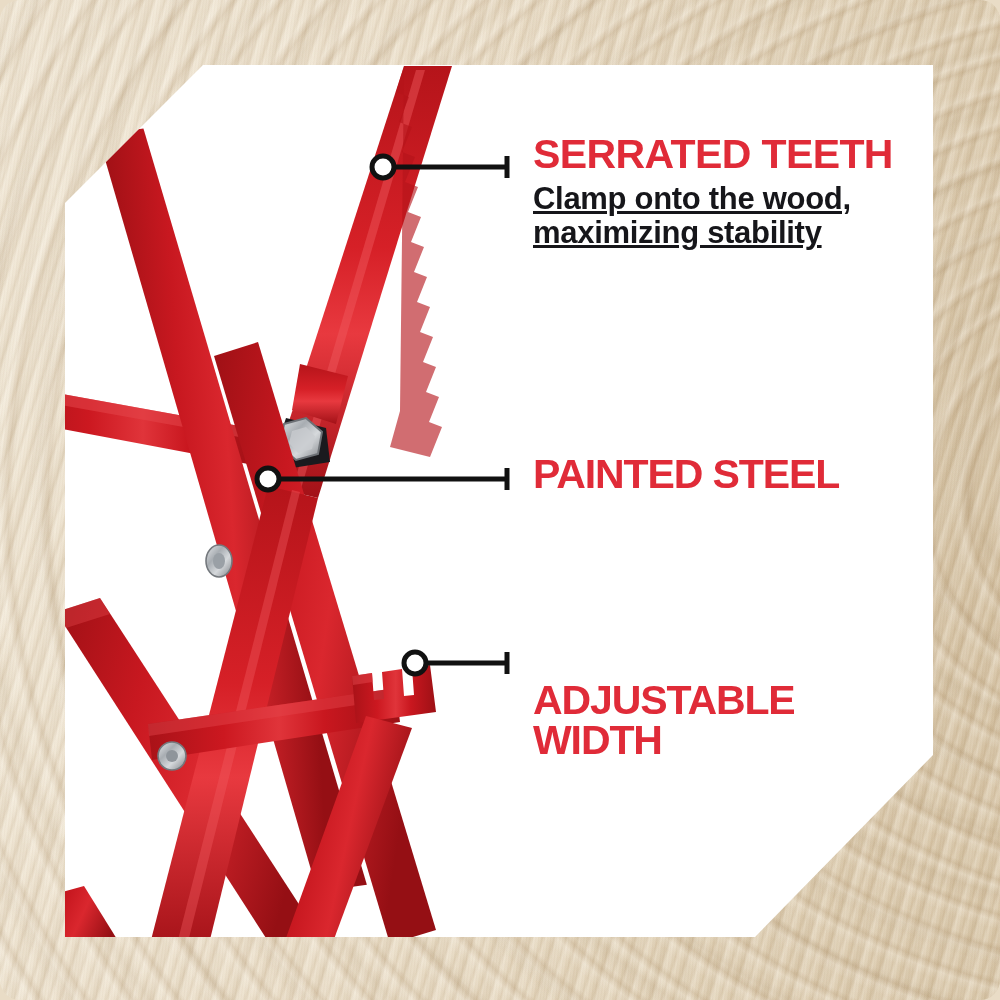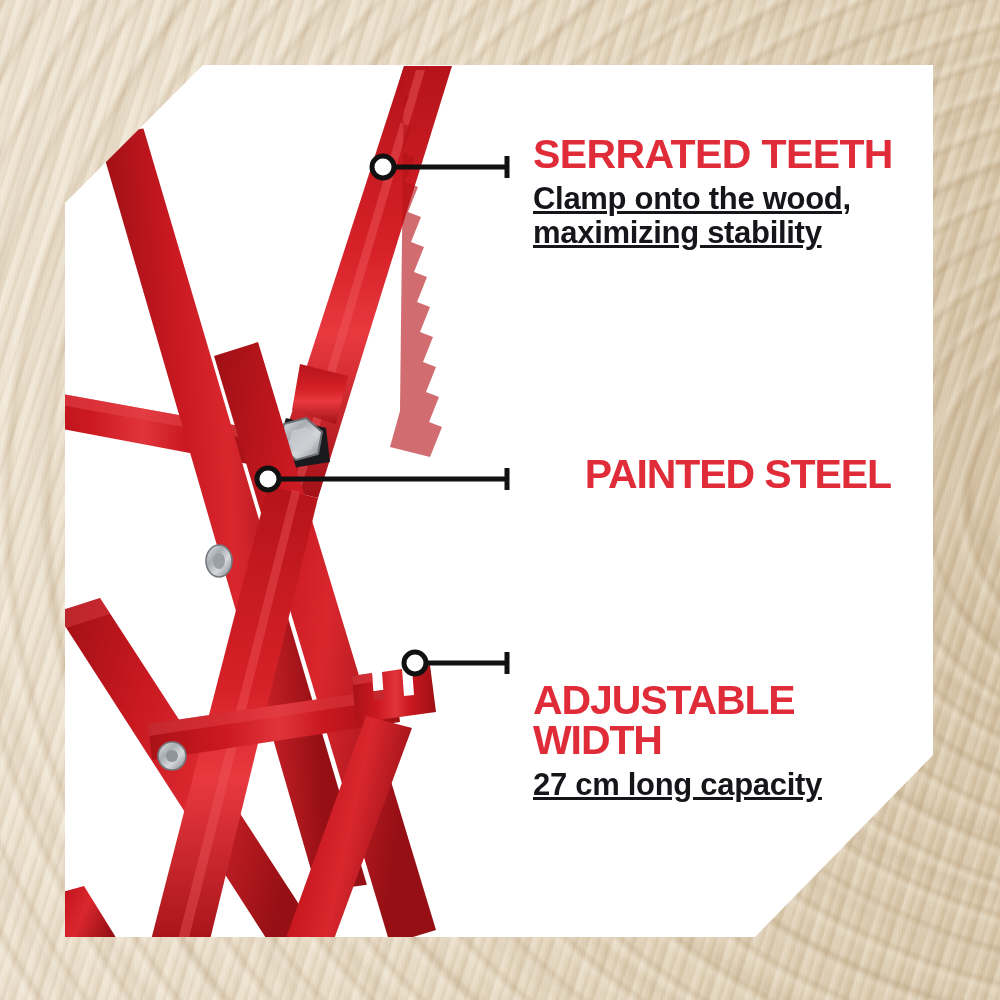--- a/index.html
+++ b/index.html
@@ -1,17 +1,17 @@
 <!DOCTYPE html>
 <html><head>
 <meta charset="utf-8">
 <style>
   html,body{margin:0;padding:0;}
   body{width:1000px;height:1000px;overflow:hidden;font-family:"Liberation Sans",sans-serif;background:#e9dcc6;}
-  #stage{position:relative;width:1000px;height:1000px;overflow:hidden;}
+  #stage{position:relative;width:1000px;height:1000px;overflow:hidden;border-radius:20px;}
 
   
   .wood-bg{position:absolute;inset:0;
     background:
       repeating-linear-gradient(108deg, rgba(168,140,100,.00) 0px, rgba(168,140,100,.13) 3px, rgba(255,250,240,.22) 6px, rgba(168,140,100,.00) 11px),
       repeating-linear-gradient(104deg, rgba(140,112,72,.00) 0px, rgba(140,112,72,.07) 9px, rgba(255,252,244,.16) 17px, rgba(140,112,72,.00) 27px),
       radial-gradient(ellipse 1500px 1200px at 1180px 500px, rgba(176,146,104,.30) 0%, rgba(176,146,104,.13) 28%, rgba(255,255,255,.00) 60%),
       linear-gradient(100deg,#efe5d3 0%,#e9dcc6 42%,#e2d3b9 72%,#dccbae 100%);
   }
   .rings{position:absolute;inset:0;
@@ -39,21 +39,21 @@
 
   
   .product{position:absolute;left:0;top:0;width:1000px;height:1000px;}
 
   
   .callout{position:absolute;width:380px;}
   .c-head{color:#e02b38;font-weight:bold;font-size:41px;line-height:.97;letter-spacing:-.6px;
     text-transform:uppercase;margin:0 0 7px 0;}
   .c-body{color:#16161a;font-weight:bold;font-size:31px;line-height:1.12;letter-spacing:-.3px;margin:0;text-decoration:underline;}
   .c1{left:533px;top:135px;}
-  .c2{left:511px;top:455px;text-align:right;}
+  .c2{left:533px;top:455px;}
   .c3{left:533px;top:640px;margin-top:41px;}
   .c2 .c-head, .c3 .c-head{letter-spacing:-1.1px;}
 
   .leaders{position:absolute;left:0;top:0;width:1000px;height:1000px;pointer-events:none;}
 </style>
 </head>
 <body>
 
 <div id="stage">
 
@@ -203,16 +203,15 @@
     <p class="c-head">SERRATED TEETH</p>
     <p class="c-body">Clamp onto the wood, maximizing stability</p>
   </div>
 
   <div class="callout c2">
     <p class="c-head">PAINTED STEEL</p>
   </div>
 
   <div class="callout c3">
     <p class="c-head">ADJUSTABLE WIDTH</p>
-    <p class="c-body">27 cm long capacity</p>
   </div>
 
 </div>
 
 </body></html>

